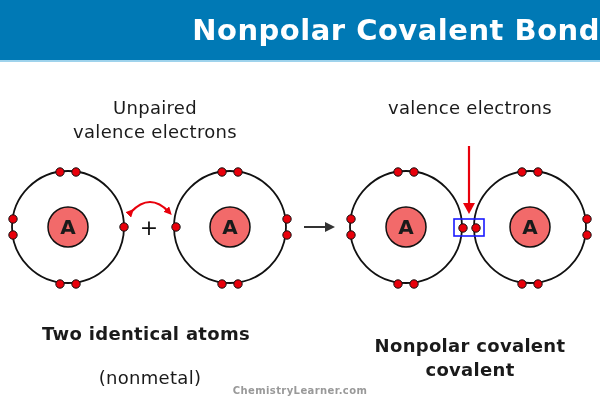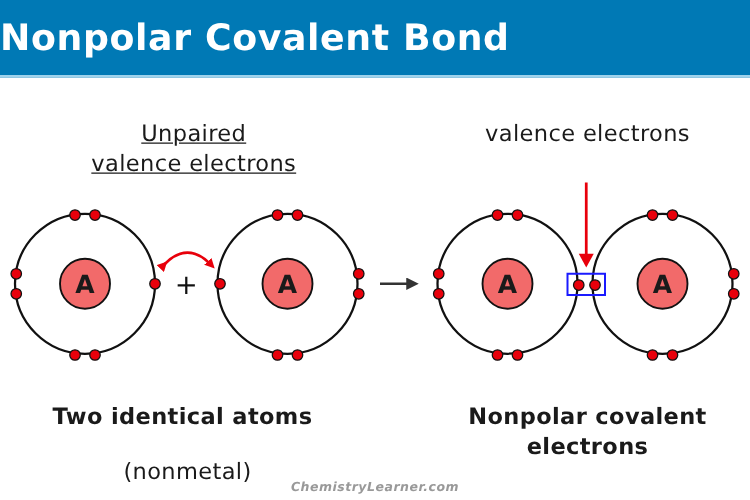--- a/index.html
+++ b/index.html
@@ -1,32 +1,32 @@
 <!DOCTYPE html>
 <html><head>
 <meta charset="utf-8">
 <style>
   html, body { margin: 0; padding: 0; background: #ffffff; }
   #canvas { position: relative; width: 600px; height: 400px; overflow: hidden; background: #ffffff; font-family: "DejaVu Sans", sans-serif; }
   .header { position: absolute; left: 0; top: 0; width: 600px; height: 60px; background: #0079b5; border-bottom: 2px solid #9fd3ec; }
-  .header-title { position: absolute; left: 0; top: 0; width: 600px; height: 60px; line-height: 60px; text-align: left; color: #ffffff; font-weight: bold; font-size: 29px; letter-spacing: 0.5px; }
+  .header-title { position: absolute; left: 0; top: 0; width: 600px; height: 60px; line-height: 60px; text-align: right; color: #ffffff; font-weight: bold; font-size: 29px; letter-spacing: 0.5px; }
   .label { position: absolute; text-align: center; color: #1a1a1a; font-size: 18px; line-height: 24px; letter-spacing: 0.3px; }
   .label.bold { font-weight: bold; }
-  .watermark { position: absolute; left: 0; top: 385px; width: 600px; text-align: center; font-size: 10px; font-weight: bold; color: #999999; letter-spacing: 0.4px; font-style: italic; }
+  .watermark { position: absolute; left: 0; top: 385px; width: 600px; text-align: center; font-size: 10px; font-weight: bold; color: #999999; letter-spacing: 0.4px; }
   svg { position: absolute; left: 0; top: 0; }
   .nuc-label { font-family: "DejaVu Sans", sans-serif; font-weight: bold; font-size: 20px; fill: #1a1a1a; }
 </style>
 </head>
 <body>
 
 <div id="canvas">
   <div class="header"></div>
   <div class="header-title">Nonpolar Covalent Bond</div>
 
-  <div class="label" style="left:40px; top:96px; width:230px;text-decoration:underline;">
+  <div class="label" style="left:40px; top:96px; width:230px;">
     <div>Unpaired</div>
     <div>valence electrons</div>
   </div>
   <div class="label" style="left:355px; top:96px; width:230px;">
     <div>valence electrons</div>
   </div>
 
   <svg width="600" height="400" viewBox="0 0 600 400">
     <defs>
       <marker id="redHead" markerWidth="8" markerHeight="8" refX="4" refY="4" orient="auto" markerUnits="userSpaceOnUse">
@@ -111,19 +111,19 @@
     <path d="M463,203 L475,203 L469,214 z" fill="#e8000b"></path>
   </svg>
 
   <div class="label bold" style="left:16px; top:322px; width:260px;">
     <div>Two identical atoms</div>
   </div>
   <div class="label" style="left:20px; top:366px; width:260px;">
     <div>(nonmetal)</div>
   </div>
 
-  <div class="label bold" style="left:340px; top:322px; width:260px;">
+  <div class="label bold" style="left:340px; top:334px; width:260px;">
     <div>Nonpolar covalent</div>
-    <div>electrons</div>
+    <div>covalent</div>
   </div>
 
   <div class="watermark">ChemistryLearner.com</div>
 </div>
 
 </body></html>

